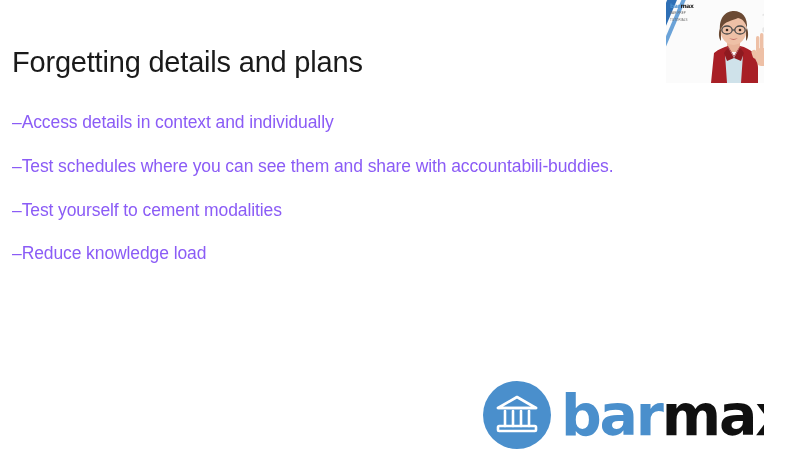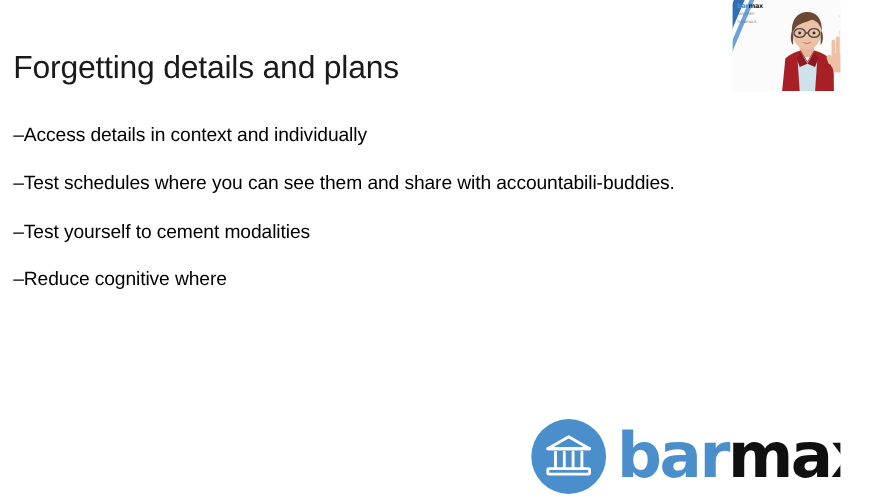--- a/index.html
+++ b/index.html
@@ -34,21 +34,21 @@
   
   .bullet-list {
     position: absolute;
     left: 12px;
     top: 113px;
     width: 770px;
   }
   .bullet-item {
     font-size: 17.5px;
     font-weight: 400;
-    color: #000000;
+    color: #8b5cf6;
     line-height: 1.1;
     margin-bottom: 24.5px;
     white-space: nowrap;
     letter-spacing: -0.1px;
   }
 
   
   .brand-logo {
     position: absolute;
     left: 483px;
@@ -152,21 +152,21 @@
 <body>
 
 <div class="slide">
 
   <div class="slide-title">Forgetting details and plans</div>
 
   <div class="bullet-list">
     <div class="bullet-item">–Access details in context and individually</div>
     <div class="bullet-item">–Test schedules where you can see them and share with accountabili-buddies.</div>
     <div class="bullet-item">–Test yourself to cement modalities</div>
-    <div class="bullet-item">–Reduce cognitive where</div>
+    <div class="bullet-item">–Reduce knowledge load</div>
   </div>
 
   <div class="brand-logo">
     <div class="brand-badge">
       <svg width="46" height="44" viewBox="0 0 46 44" aria-hidden="true">
         <g fill="none" stroke="#ffffff" stroke-width="2.6" stroke-linejoin="round" stroke-linecap="round">
           <path d="M23 4 L42 15 L4 15 Z"></path>
           <line x1="4" y1="15" x2="42" y2="15"></line>
           <line x1="11" y1="18" x2="11" y2="33"></line>
           <line x1="19" y1="18" x2="19" y2="33"></line>

